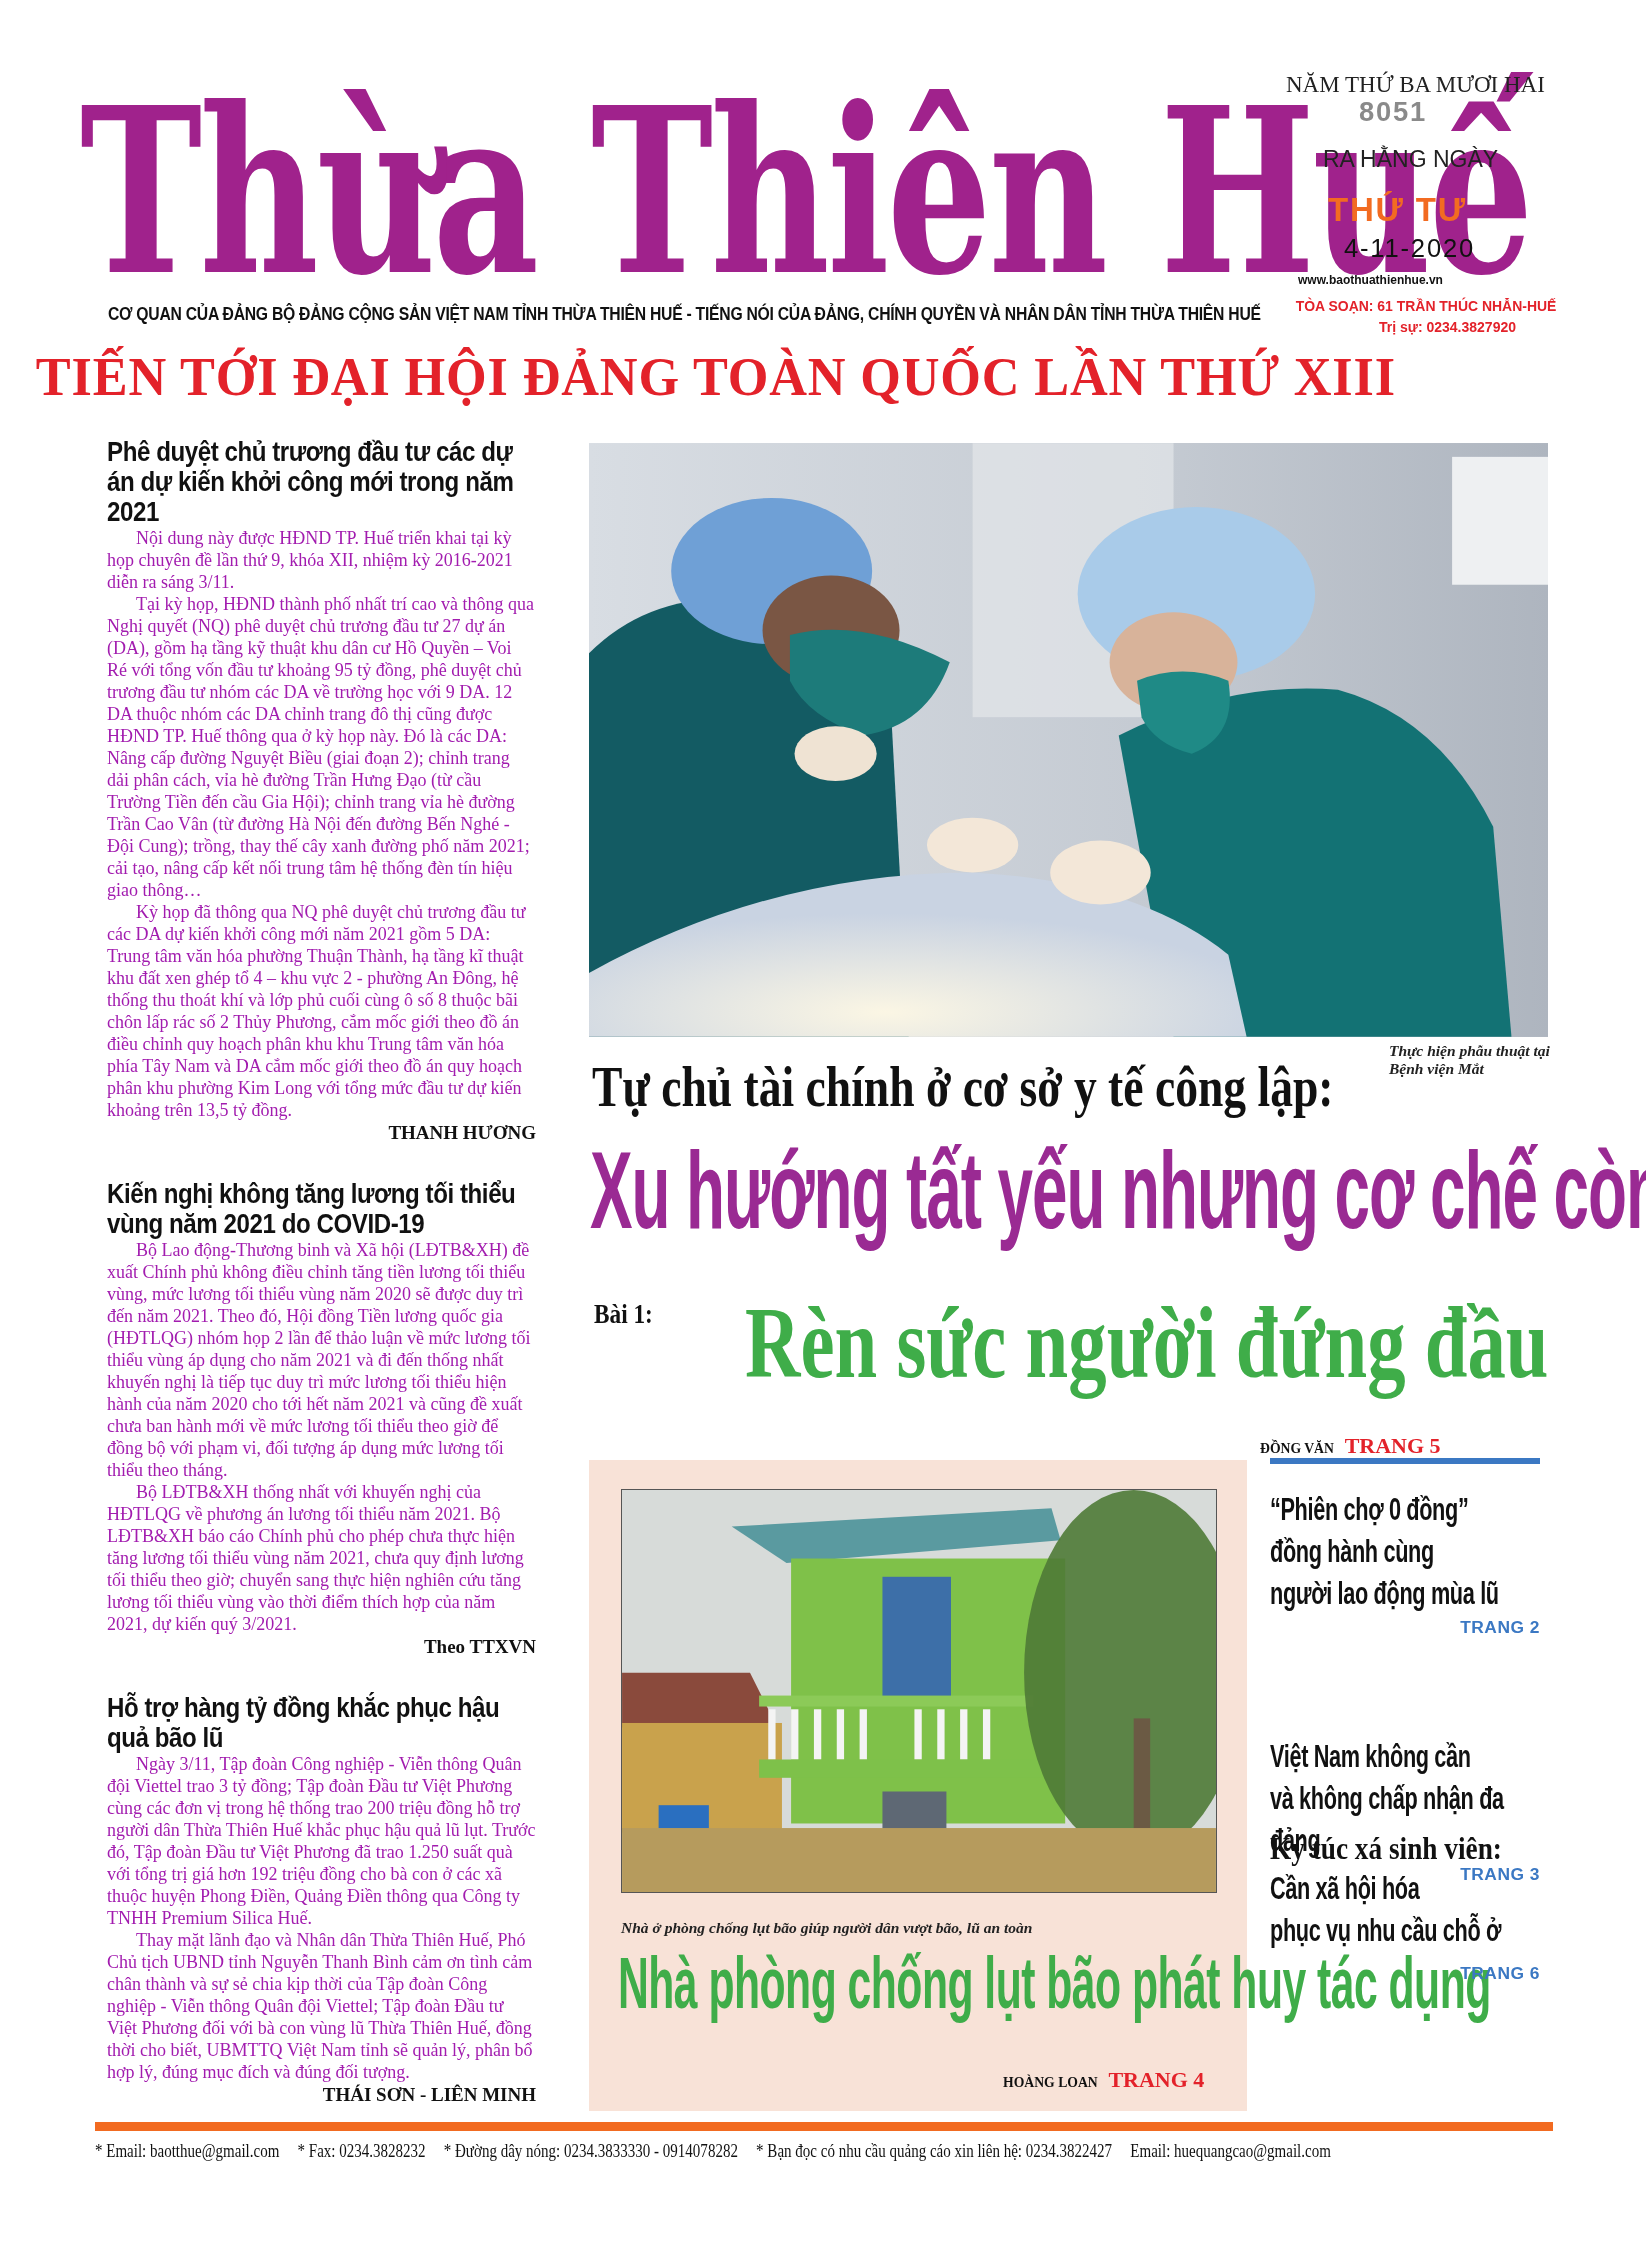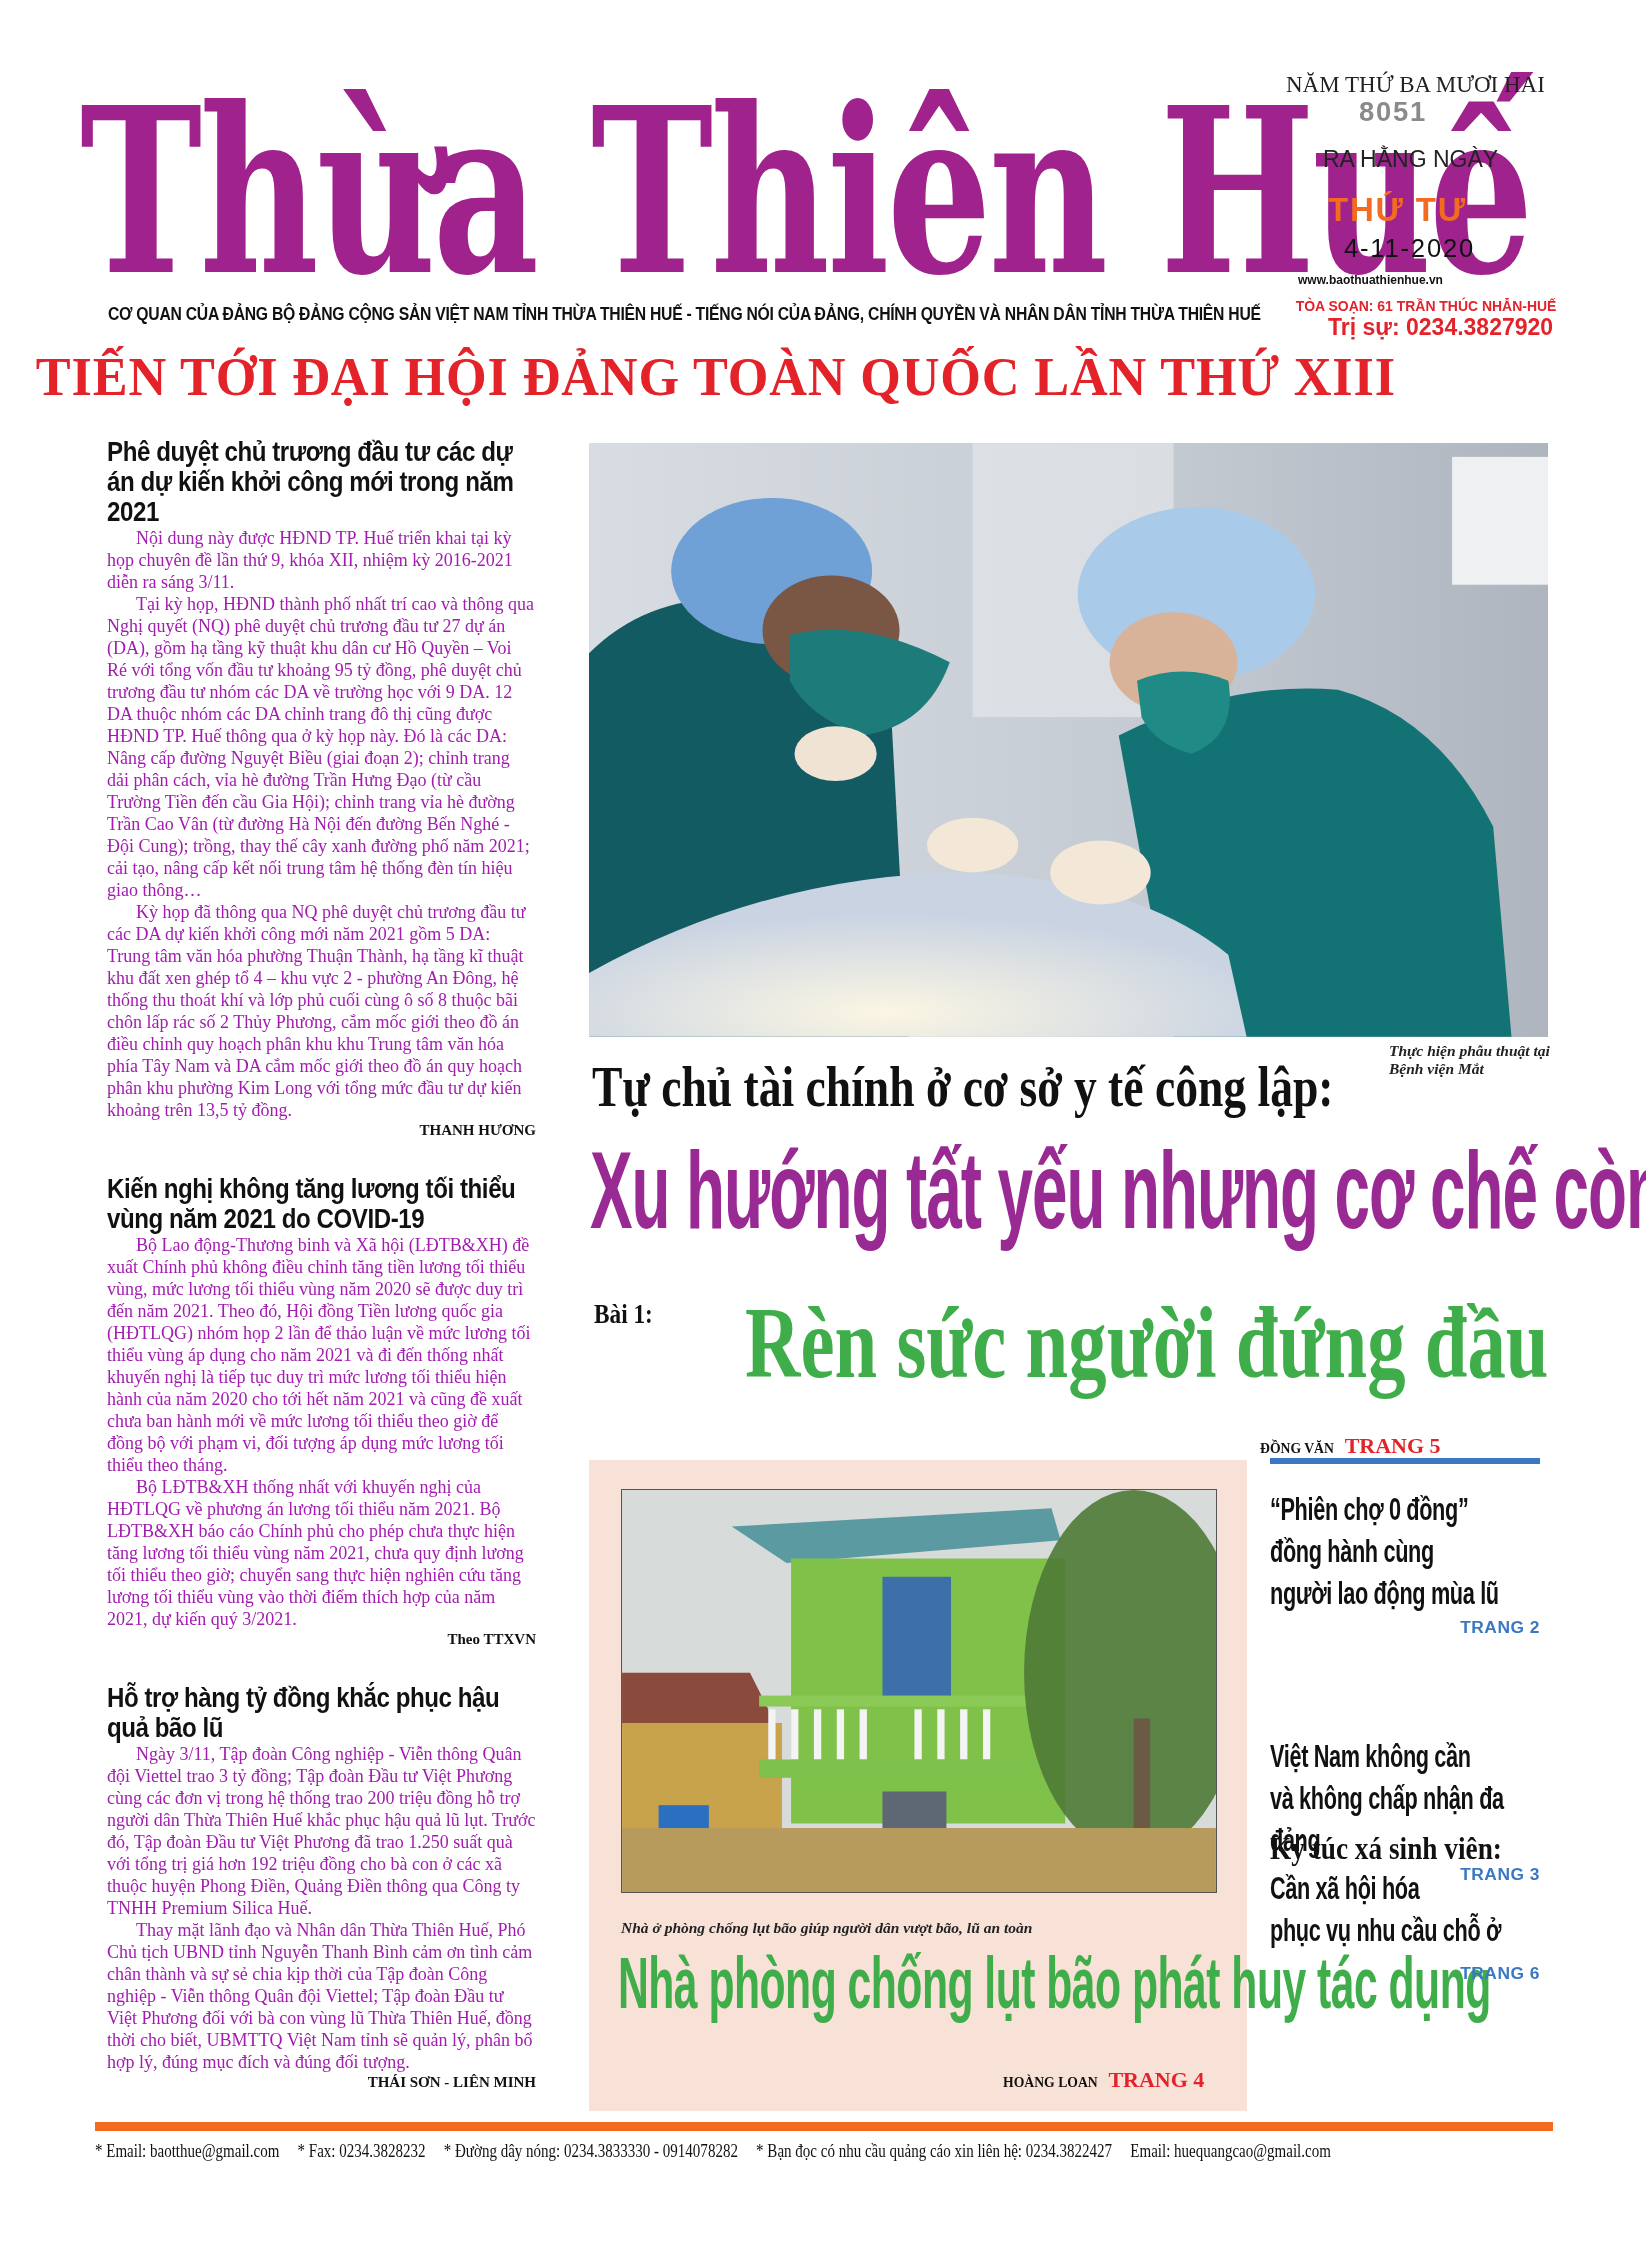--- a/index.html
+++ b/index.html
@@ -9,32 +9,32 @@
   
   .mast-title { left:80px; top:87px; width:1188px; height:210px; font-family:"DejaVu Serif", serif; font-weight:bold; color:#a0228c; font-size:228px; line-height:210px; letter-spacing:-3.7px; transform:scaleX(0.72); transform-origin:left top; white-space:nowrap; }
   .mast-info { left:1275px; top:71px; width:292px; text-align:center; }
   .mi-year { font-family:"Liberation Serif", serif; font-size:23px; color:#222; line-height:27.4px; text-align:left; padding-left:11px; }
   .mi-issue { font-family:"Liberation Sans", sans-serif; font-weight:bold; font-size:27.4px; color:#8a8a8a; line-height:27.4px; text-align:left; padding-left:84px; letter-spacing:1.8px; }
   .mi-daily { font-family:"Liberation Sans", sans-serif; font-size:23px; color:#222; margin-top:20px; line-height:27.4px; text-align:left; padding-left:48px; }
   .mi-day { font-family:"Liberation Sans", sans-serif; font-weight:900; font-size:33px; color:#f26b21; margin-top:18.3px; line-height:35px; text-align:left; padding-left:53px; letter-spacing:1.8px; }
   .mi-date { font-family:"Liberation Sans", sans-serif; font-size:25.6px; color:#111; margin-top:7.3px; line-height:29px; text-align:left; padding-left:69px; letter-spacing:1.8px; }
   .mi-web { font-family:"Liberation Sans", sans-serif; font-weight:bold; font-size:12px; color:#111; margin-top:7.3px; line-height:20px; text-align:left; padding-left:23px; }
   .mi-addr { font-family:"Liberation Sans", sans-serif; font-weight:bold; font-size:15.5px; color:#e3222a; margin-top:5.5px; line-height:20px; text-align:left; padding-left:23px; transform:scaleX(0.9); transform-origin:left; white-space:nowrap; }
-  .mi-tel { font-family:"Liberation Sans", sans-serif; font-weight:bold; font-size:23px; color:#e3222a; line-height:22px; text-align:left; padding-left:53px; }
+  .mi-tel { font-family:"Liberation Sans", sans-serif; font-weight:bold; font-size:14px; color:#e3222a; line-height:22px; text-align:center; padding-left:53px; }
 
   .org-line { left:108px; top:303px; width:1206px; font-family:"Liberation Sans", sans-serif; font-weight:bold; font-size:18.3px; color:#111; white-space:nowrap; transform:scaleX(0.86); transform-origin:left; letter-spacing:-0.3px; }
   .banner { left:0; top:345px; width:1358px; text-align:center; font-family:"Liberation Serif", serif; font-weight:bold; font-size:55px; color:#e3222a; letter-spacing:0.9px; white-space:nowrap; }
   .banner span { display:inline-block; transform:scaleX(0.95); }
 
   
   .left-col { left:107px; top:437px; width:429px; }
   .lhead { font-family:"Liberation Sans", sans-serif; font-weight:bold; font-size:27.4px; line-height:30px; color:#111; transform:scaleX(0.88); transform-origin:left; width:114%; letter-spacing:-0.5px; }
   .lbody { font-family:"Liberation Serif", serif; font-size:18px; line-height:22px; color:#a21caf; text-align:left; }
   .lbody p { margin:0; text-indent:29px; }
-  .byline { font-family:"Liberation Serif", serif; font-weight:bold; font-size:15px; text-align:right; margin-top:0.9px; }
+  .byline { font-family:"Liberation Serif", serif; font-weight:bold; font-size:19px; text-align:right; margin-top:0.9px; }
   .article { margin-bottom:35px; }
 
   
   .photo1 { left:589px; top:443px; width:959px; height:594px; background:linear-gradient(90deg,#dfe3e8 0%,#c9ced6 40%,#b9bfc8 100%); overflow:hidden; }
   .p1-cap { left:1389px; top:1042px; width:183px; font-family:"Liberation Serif", serif; font-style:italic; font-weight:bold; font-size:15.5px; line-height:18.3px; color:#222; }
 
   .kicker { left:592px; top:1055px; font-family:"Liberation Serif", serif; font-weight:bold; font-size:57px; line-height:64px; color:#111; white-space:nowrap; transform:scaleX(0.8); transform-origin:left; }
   .bighead { left:590px; top:1126px; width:996px; font-family:"Liberation Sans", sans-serif; font-weight:bold; font-size:110px; line-height:128px; color:#9a2a93; white-space:nowrap; transform:scaleX(0.58); transform-origin:left; letter-spacing:-1.8px; }
   .bai { left:594px; top:1299px; font-family:"Liberation Serif", serif; font-weight:bold; font-size:27.4px; color:#111; transform:scaleX(0.85); transform-origin:left; }
   .subhead { left:745px; top:1288px; font-family:"Liberation Serif", serif; font-weight:bold; font-size:101px; line-height:110px; color:#3fad49; white-space:nowrap; transform:scaleX(0.76); transform-origin:left; }

